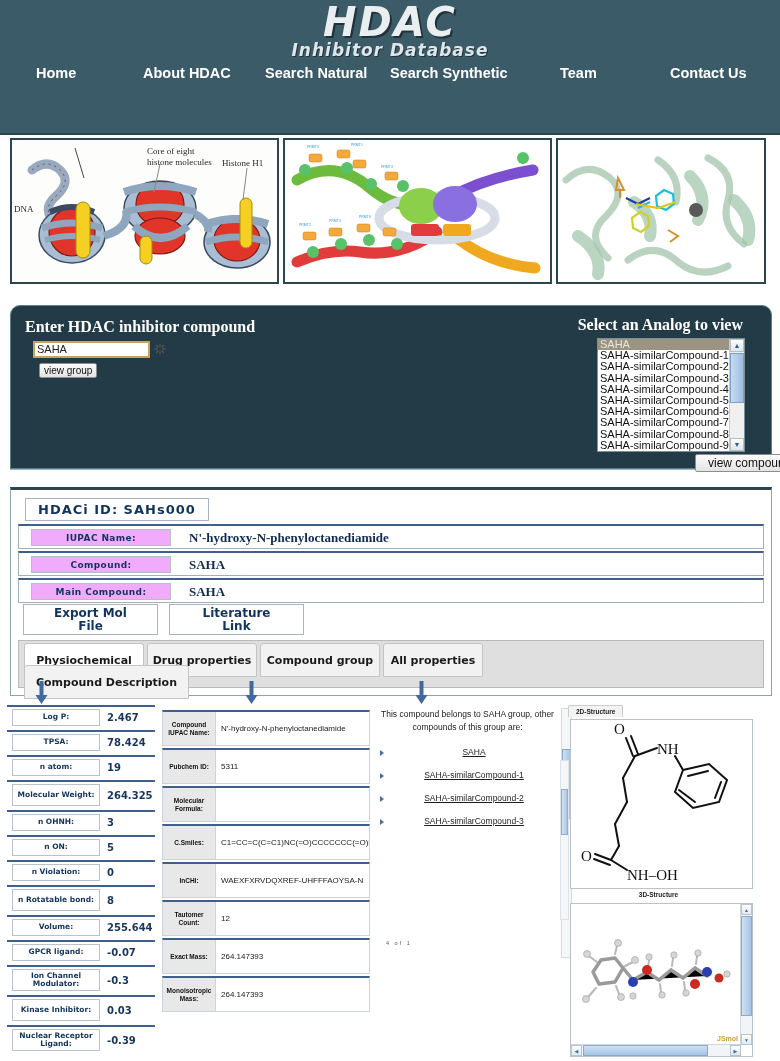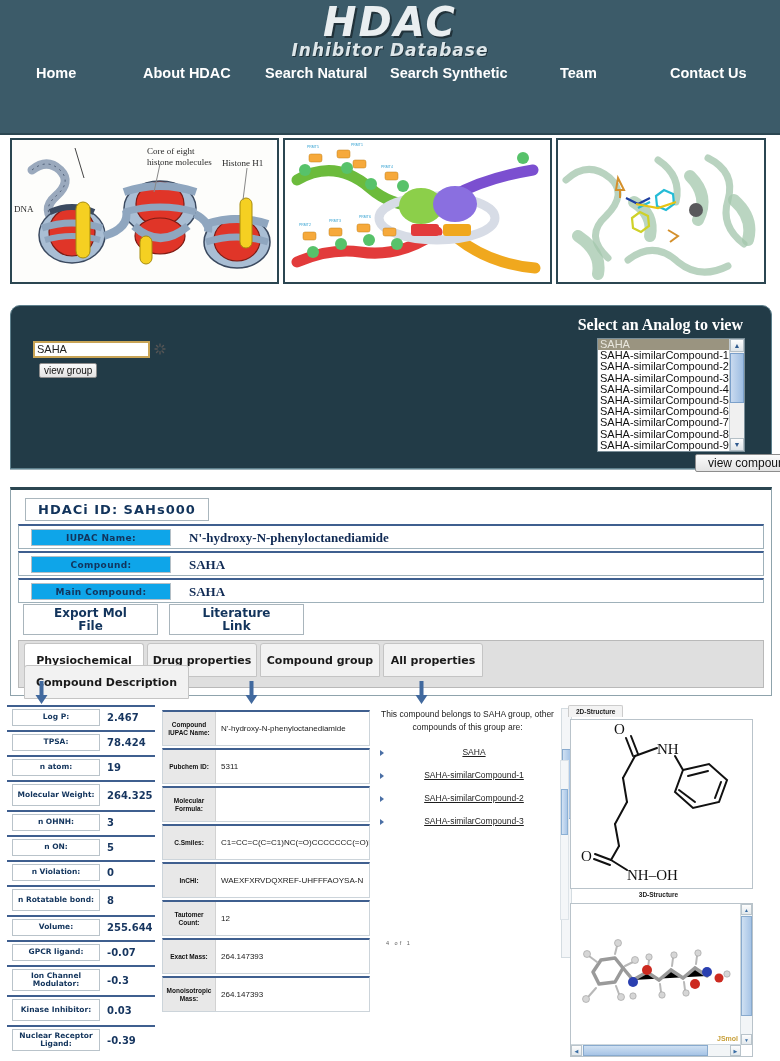--- a/index.html
+++ b/index.html
@@ -155,21 +155,21 @@
   }
   .info-row{
     position:absolute;left:7px;width:746px;height:25px;
     border:1px solid #9fb1ba;
     border-top:2px solid #3f5f8f;
     background:#ffffff;
     box-sizing:border-box;
   }
   .info-label{
     position:absolute;left:12px;top:3px;width:140px;height:17px;
-    border:1px solid #b4bfc6;background:#0ea5e9;
+    border:1px solid #b4bfc6;background:#f0abfc;
     font-family:"DejaVu Sans", sans-serif;
     font-size:9px;font-weight:bold;color:#12345c;
     display:flex;align-items:center;justify-content:center;
     letter-spacing:.4px;box-sizing:border-box;
   }
   .info-value{
     position:absolute;left:170px;top:3px;
     font-family:"Liberation Serif", serif;
     font-size:13px;font-weight:bold;color:#102a54;
     line-height:18px;
@@ -471,20 +471,21 @@
       <path d="M68 58 L80 64 L92 58" stroke="#1f3fa0" stroke-width="2.2" fill="none"></path>
       <path d="M78 64 L100 68 L118 62" stroke="#e8c413" stroke-width="2.2" fill="none"></path>
       <circle cx="138" cy="70" r="7" fill="#59595c"></circle>
       <path d="M60 38 L66 50 L58 50 Z M62 50 L62 58" stroke="#d4902c" stroke-width="2" fill="none"></path>
       <path d="M110 90 L120 96 L112 102" stroke="#d4902c" stroke-width="2" fill="none"></path>
     </svg>
   </div>
 </div>
 
 <div class="search-panel">
+  <div class="search-label">Enter HDAC inhibitor compound</div>
 
   <input class="search-input" type="text" value="SAHA" style="">
   <svg class="spinner-icon" viewBox="0 0 12 12">
     <g stroke="#555" stroke-width="1.4" stroke-linecap="round">
       <line x1="6" y1="1" x2="6" y2="3.2"></line>
         <line x1="6" y1="8.8" x2="6" y2="11"></line>
       <line x1="1" y1="6" x2="3.2" y2="6"></line>
         <line x1="8.8" y1="6" x2="11" y2="6"></line>
       <line x1="2.5" y1="2.5" x2="4" y2="4"></line>
         <line x1="8" y1="8" x2="9.5" y2="9.5"></line>

